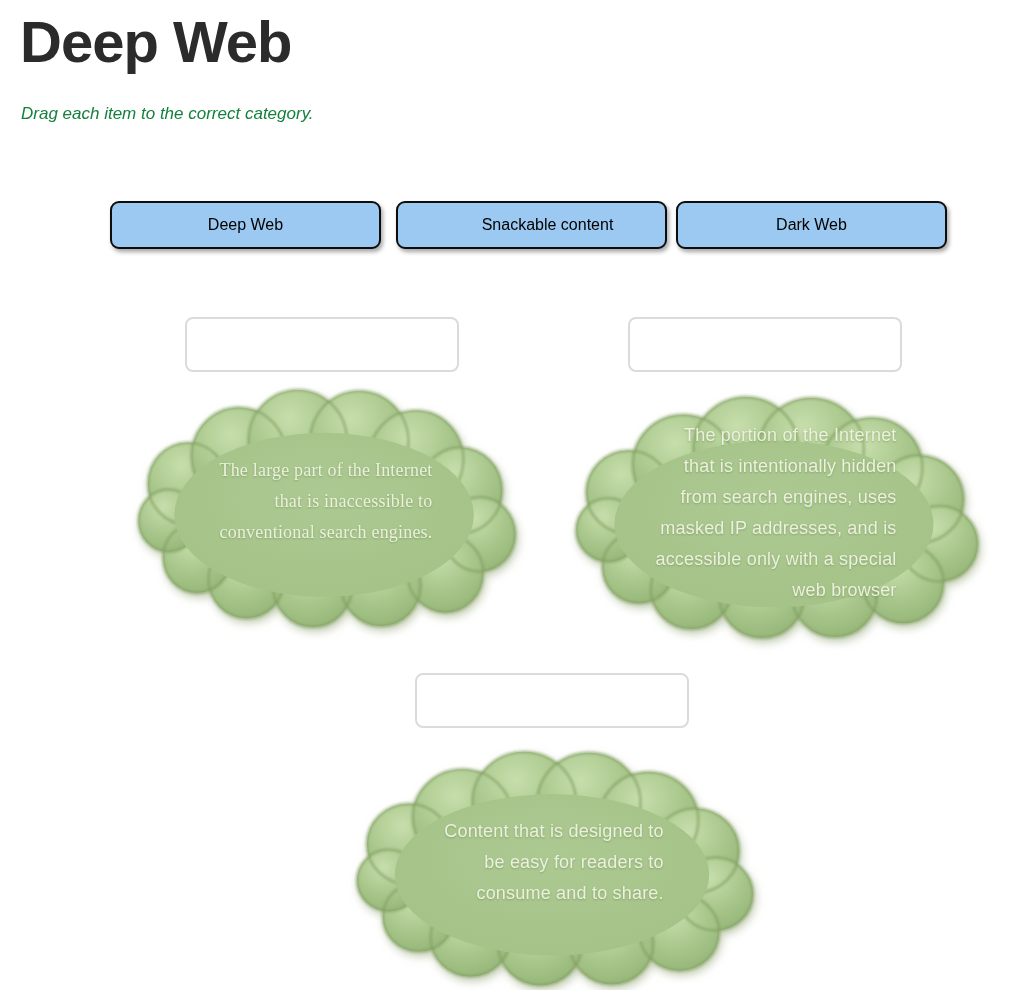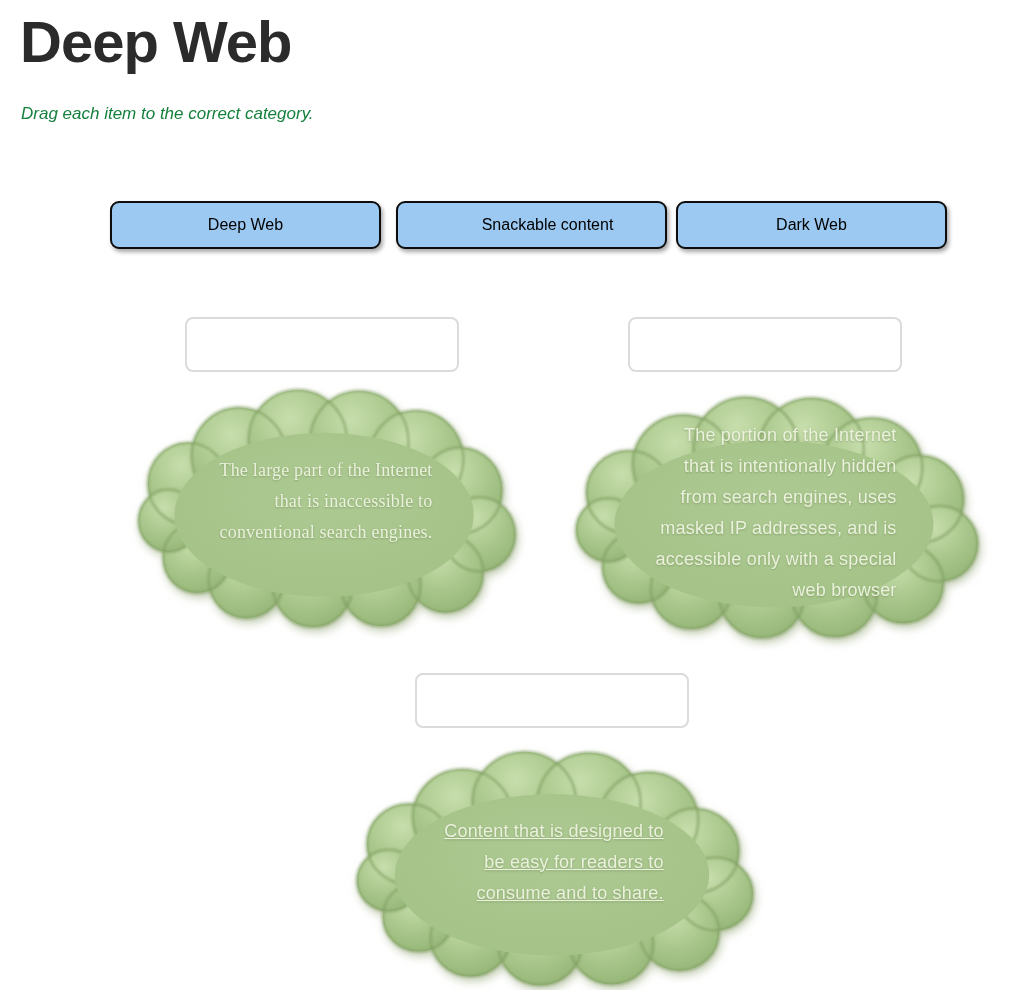--- a/index.html
+++ b/index.html
@@ -51,21 +51,21 @@
   .cloud-text{
     position:absolute;inset:0;
     display:flex;align-items:center;justify-content:center;
     text-align:right;white-space:pre-line;
     font-size:18px;line-height:31px;letter-spacing:0.2px;
     color:#EAF1DC;text-shadow:0 1px 2px rgba(100,120,70,0.45);
     pointer-events:none;
   }
   .cloud-1 .cloud-text{padding-bottom:16px;}
   .cloud-2 .cloud-text{padding-bottom:10px;}
-  .cloud-3 .cloud-text{padding-bottom:14px;text-decoration:underline;}
+  .cloud-3 .cloud-text{padding-bottom:14px;}
 
   .defs-holder{position:absolute;width:0;height:0;overflow:hidden;}
 </style>
 </head>
 <body>
 
 <svg class="defs-holder" aria-hidden="true">
   <defs>
     <radialGradient id="bumpG" cx="0.42" cy="0.28" r="0.78">
       <stop offset="0" stop-color="#C7DEAC"></stop>

